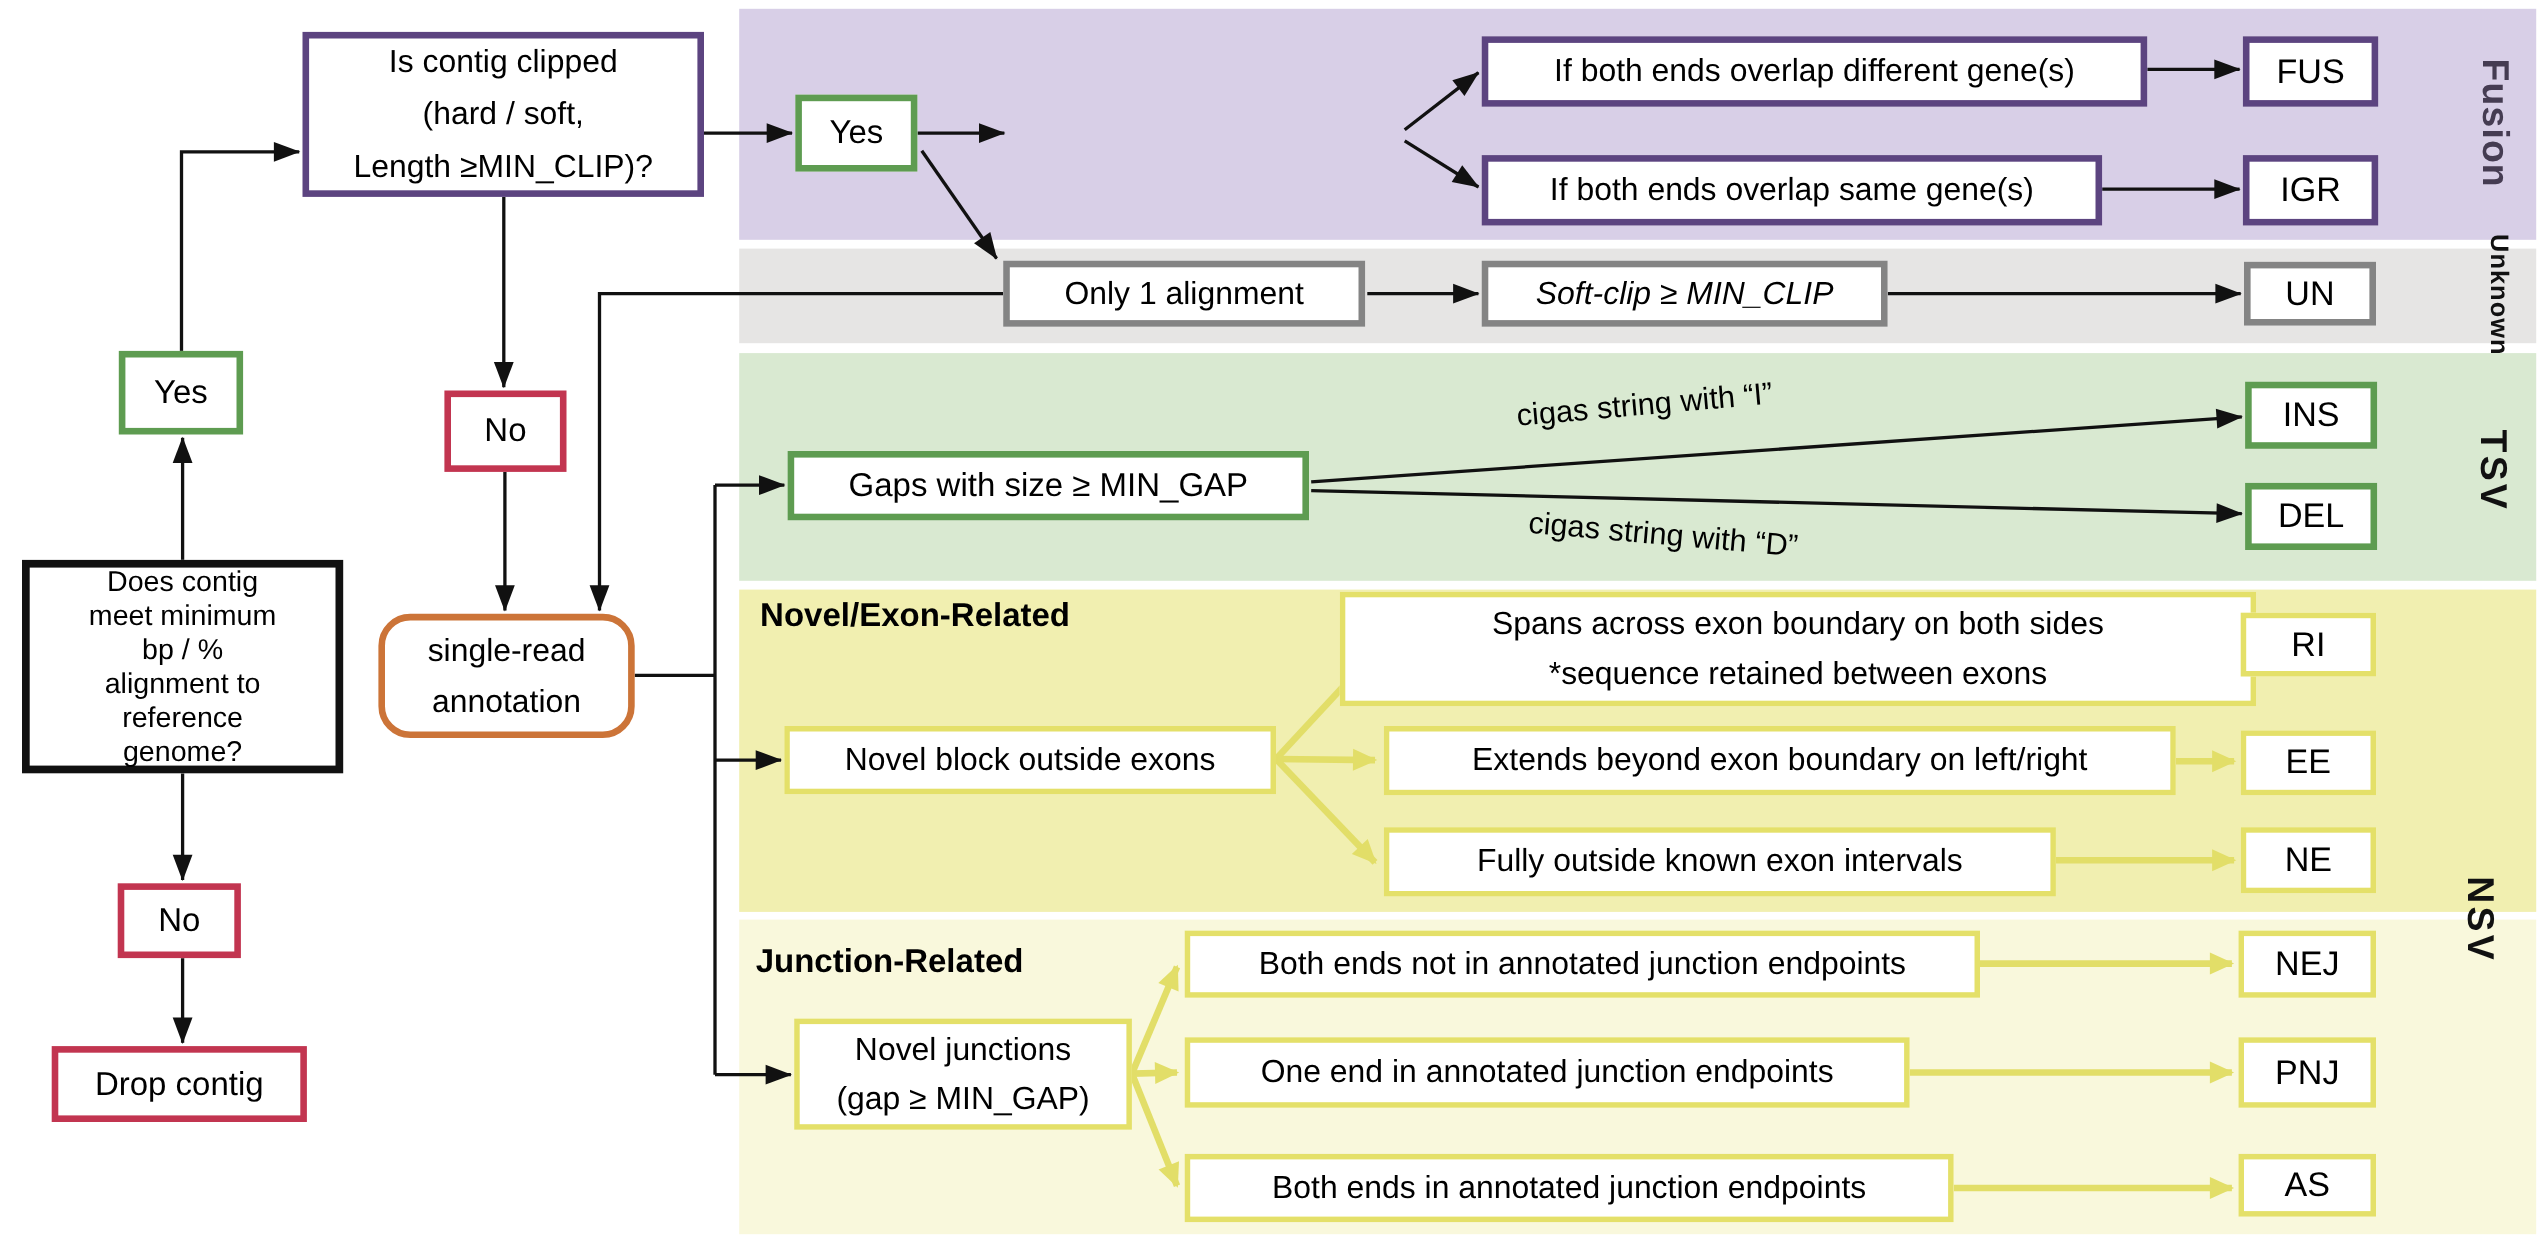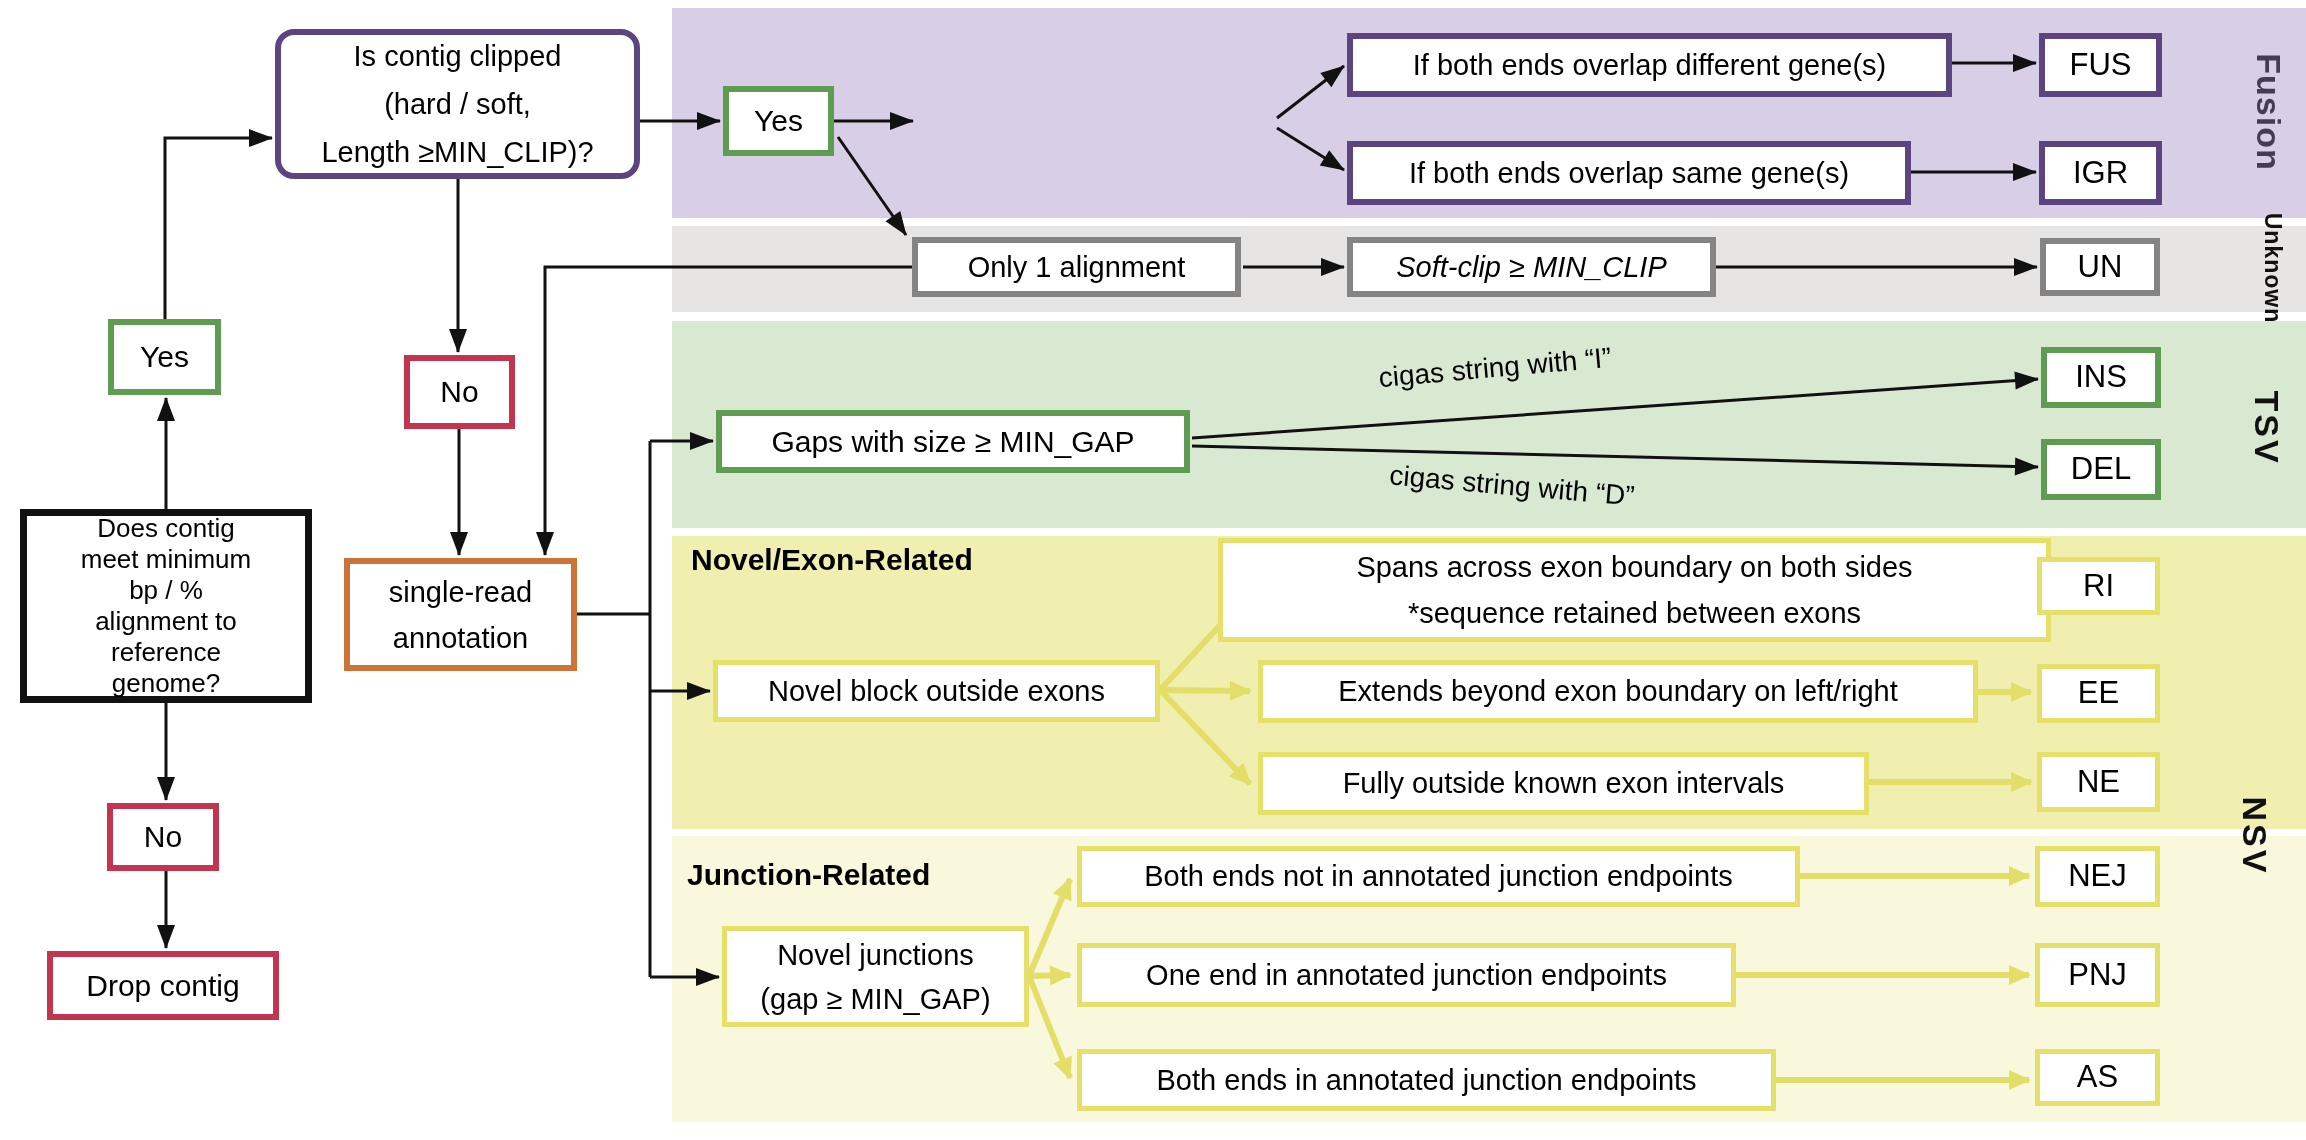--- a/index.html
+++ b/index.html
@@ -25,23 +25,23 @@
   .b-purple{border:6px solid #5c4480;}
   .b-green {border:6px solid #5e9c51;}
   .b-red   {border:6px solid #c23550;}
   .b-orange{border:6px solid #cc7438;}
   .b-gray  {border:6px solid #848484;}
   .b-yellow{border:5px solid #e4e069;}
 
   
   #n-qmin        {left:20px;  top:509px; width:292px; height:194px; font-size:26px; line-height:31px;}
   #n-yes-left    {left:108px; top:319px; width:113px; height:76px;  font-size:30px;}
-  #n-qclip       {left:275px; top:29px;  width:365px; height:150px; line-height:48px;border-radius:19px;}
+  #n-qclip       {left:275px; top:29px;  width:365px; height:150px; line-height:48px;}
   #n-no-mid      {left:404px; top:355px; width:111px; height:74px;  font-size:30px;}
-  #n-single      {left:344px; top:558px; width:233px; height:113px; line-height:46px;}
+  #n-single      {left:344px; top:558px; width:233px; height:113px; line-height:46px;border-radius:29px;}
   #n-no-left     {left:107px; top:803px; width:112px; height:68px;  font-size:30px;}
   #n-drop        {left:47px;  top:951px; width:232px; height:69px;  font-size:30px;}
   
   #n-yes-top     {left:723px; top:86px;  width:111px; height:70px;  font-size:30px;}
   #n-align2      {left:916px; top:35px;  width:361px; height:177px; line-height:56px;}
   #n-diff        {left:1347px;top:33px;  width:605px; height:64px;}
   #n-same       {left:1347px;top:141px; width:564px; height:64px;text-align:center;}
   #n-fus         {left:2039px;top:33px;  width:123px; height:64px;  font-size:31px;}
   #n-igr         {left:2039px;top:141px; width:123px; height:64px;  font-size:31px;}
   

